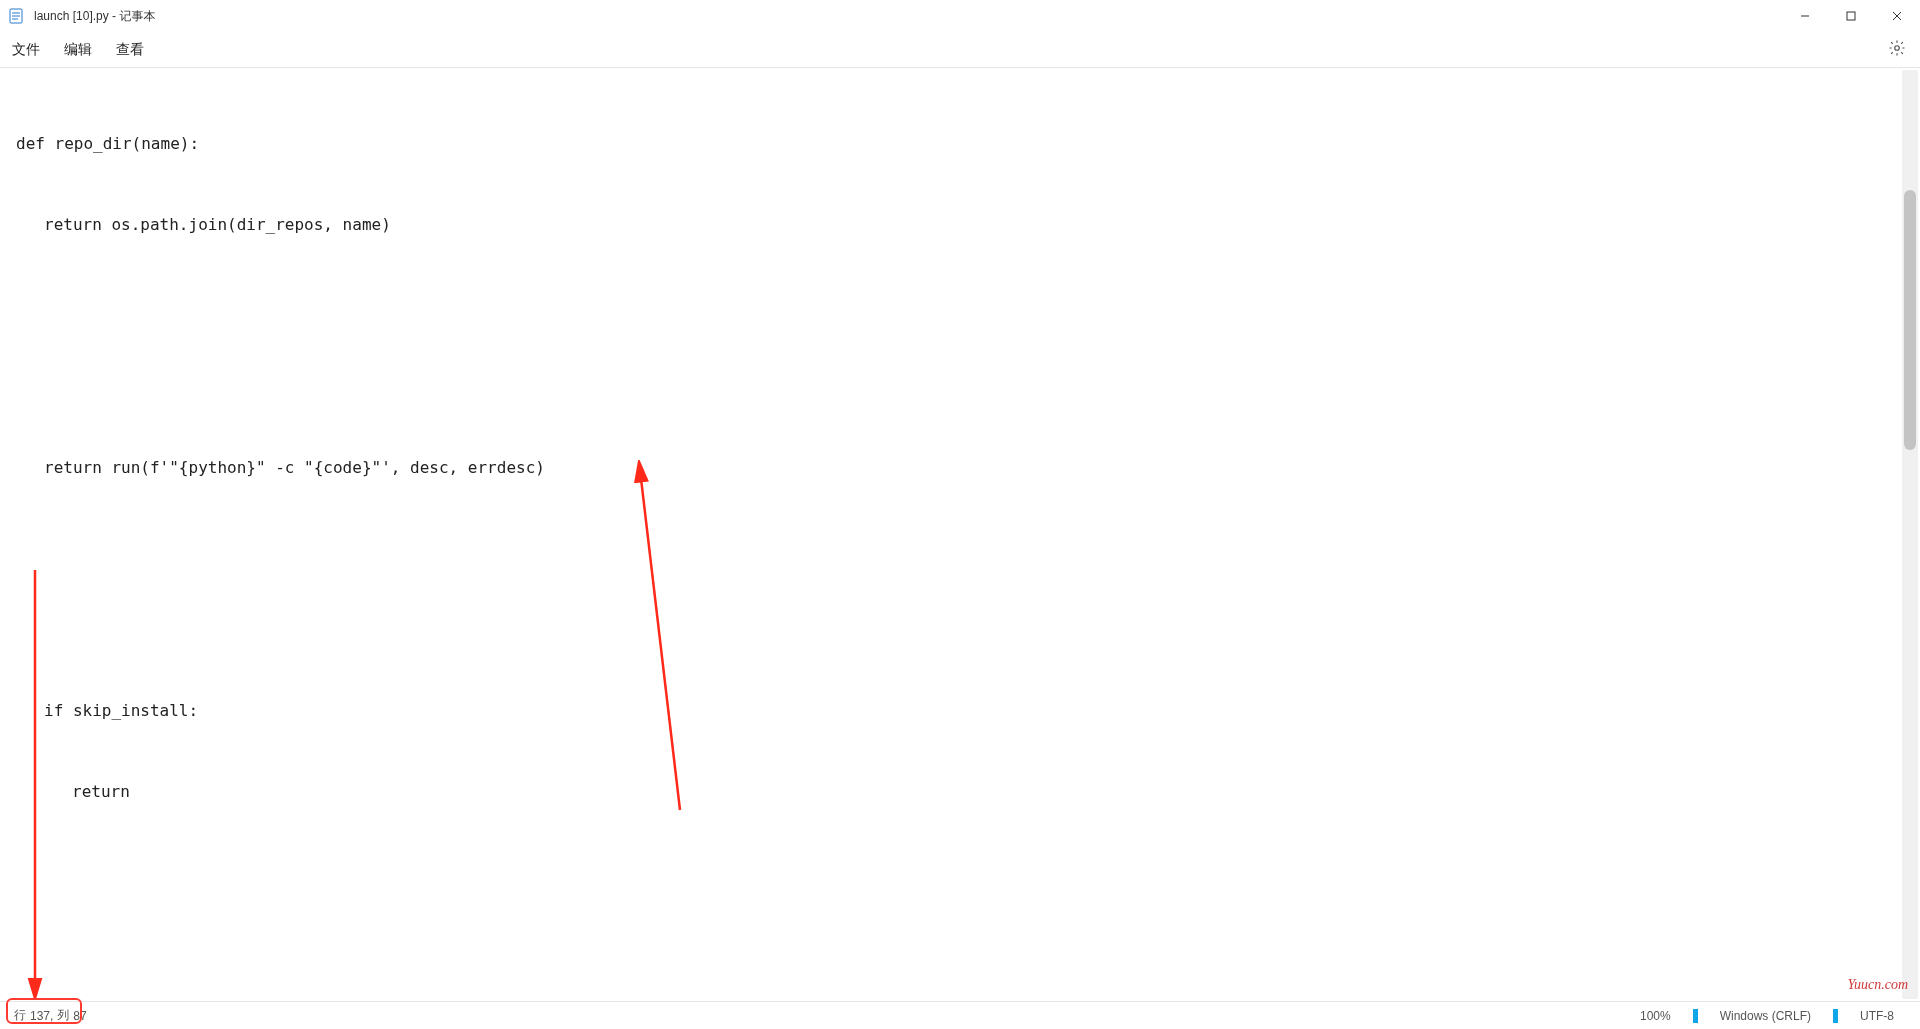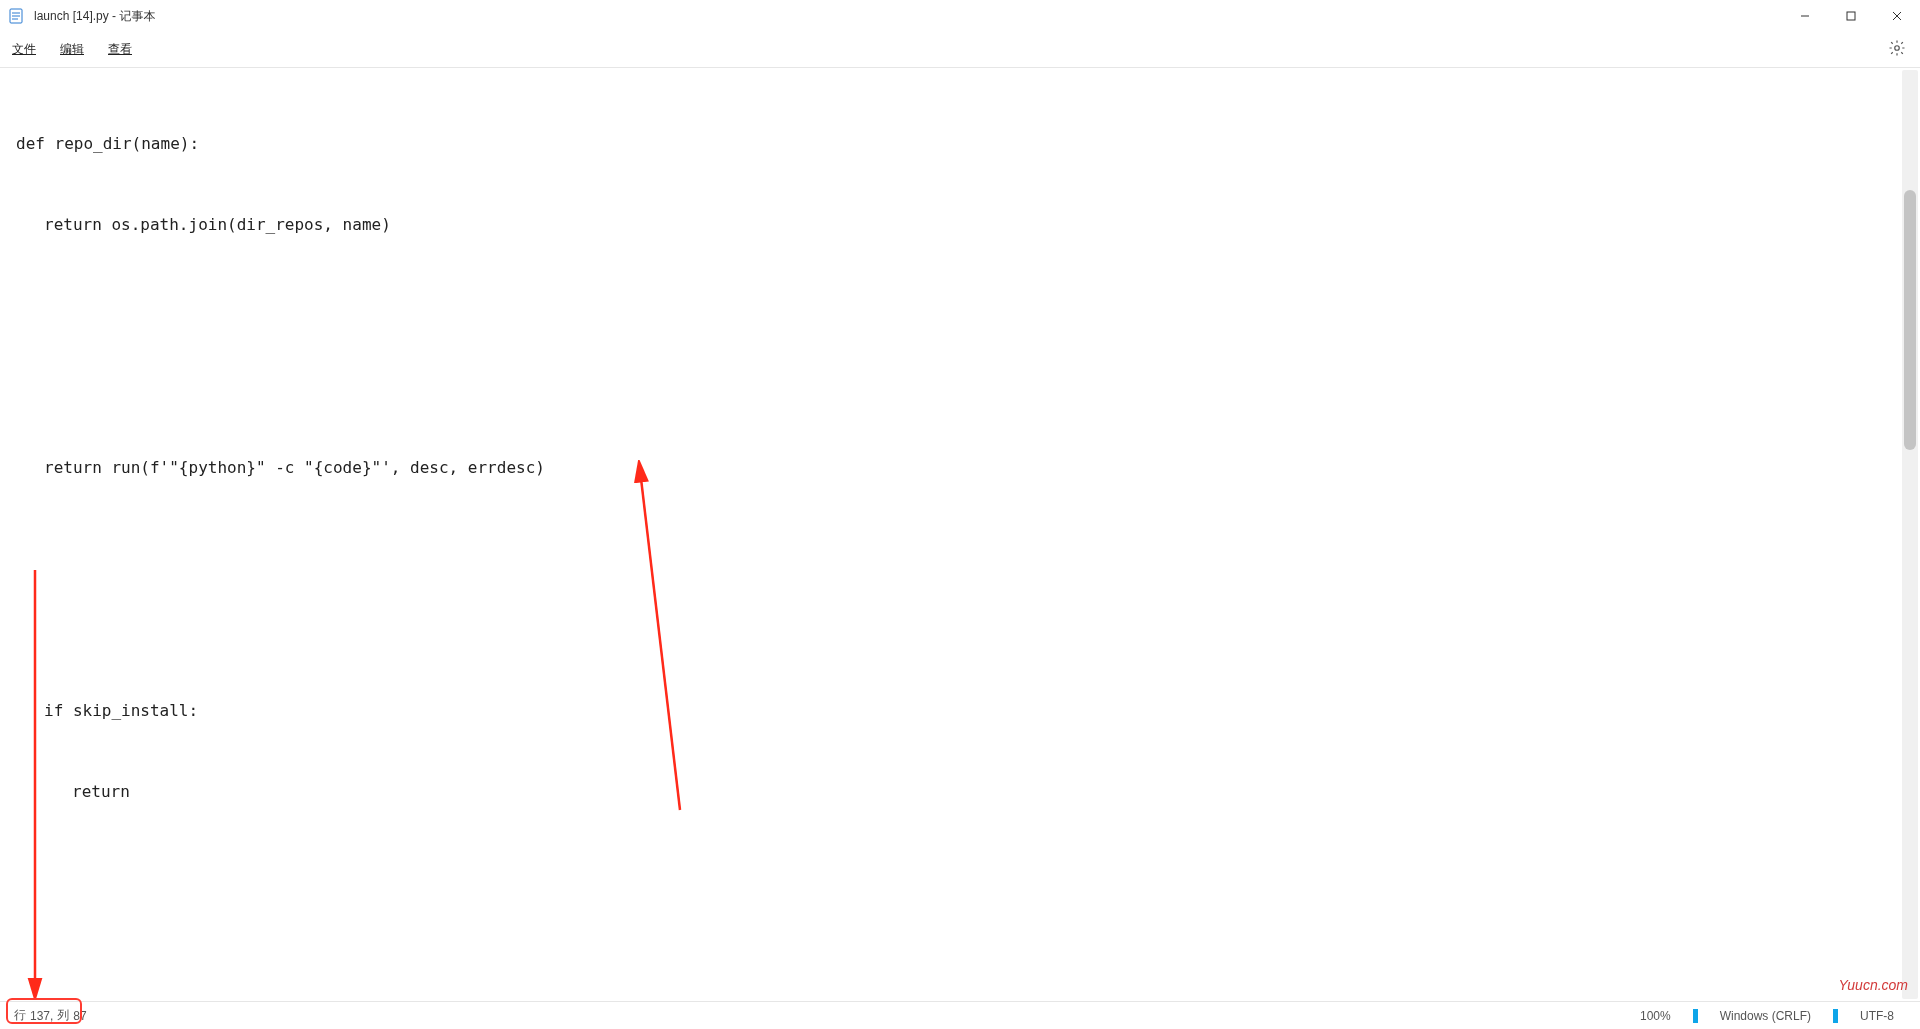--- a/index.html
+++ b/index.html
@@ -21,21 +21,21 @@
 .titlebar .win-btn {
   width: 46px; height: 100%; display: flex;
   align-items: center; justify-content: center;
   font-size: 12px; color: #333;
 }
 .menubar {
   height: 36px; display: flex; align-items: center;
   padding: 0 12px; gap: 24px;
   border-bottom: 1px solid #e6e6e6; position: relative;
 }
-.menubar .menu-item { font-size: 12px; color: #222; text-decoration: underline; }
+.menubar .menu-item { font-size: 14px; color: #222; }
 .menubar .gear {
   position: absolute; right: 14px; top: 50%;
   transform: translateY(-50%); color: #555;
 }
 .editor {
   position: relative; width: 100%;
   height: calc(1029px - 32px - 36px - 28px);
   overflow: auto; padding: 8px 8px 8px 16px;
   font-family: "Microsoft YaHei", "Segoe UI", Consolas, monospace;
   font-size: 16px; line-height: 27px; color: #222;
@@ -74,21 +74,21 @@
 
 <div class="titlebar">
   <span class="app-icon">
     <svg width="16" height="16" viewBox="0 0 16 16">
       <rect x="2" y="1" width="12" height="14" rx="1" fill="#fff" stroke="#2a7ad1" stroke-width="1"></rect>
       <line x1="4" y1="5" x2="12" y2="5" stroke="#2a7ad1" stroke-width="1"></line>
       <line x1="4" y1="8" x2="12" y2="8" stroke="#2a7ad1" stroke-width="1"></line>
       <line x1="4" y1="11" x2="10" y2="11" stroke="#2a7ad1" stroke-width="1"></line>
     </svg>
   </span>
-  <span class="title">launch [14].py - 记事本</span>
+  <span class="title">launch [10].py - 记事本</span>
   <div class="win-controls">
     <div class="win-btn">
       <svg width="10" height="10">
           <line x1="1" y1="5" x2="9" y2="5" stroke="#333" stroke-width="1"></line>
         </svg>
     </div>
     <div class="win-btn">
       <svg width="10" height="10">
           <rect x="1" y="1" width="8" height="8" fill="none" stroke="#333" stroke-width="1"></rect>
         </svg>
@@ -180,13 +180,13 @@
   <defs>
     <marker id="ah2" markerWidth="10" markerHeight="10" refX="5" refY="3" orient="auto">
       <path d="M0,0 L10,3 L0,6 Z" fill="#ff2a1a"></path>
     </marker>
   </defs>
   <line x1="15" y1="10" x2="15" y2="430" stroke="#ff2a1a" stroke-width="2.5" marker-end="url(#ah2)"></line>
 </svg>
 
 <div class="highlight-box" style="left:6px; top:998px; width:76px; height:26px;"></div>
 
-<div style="position:absolute; right:12px; bottom:36px; font-size:14px; color:#d23a3a; font-style:italic;">Yuucn.com</div>
+<div style="position:absolute; right:12px; bottom:36px; font-size:14px; color:#d23a3a; font-style:italic;font-family:Liberation Serif, serif;">Yuucn.com</div>
 
 </body></html>

